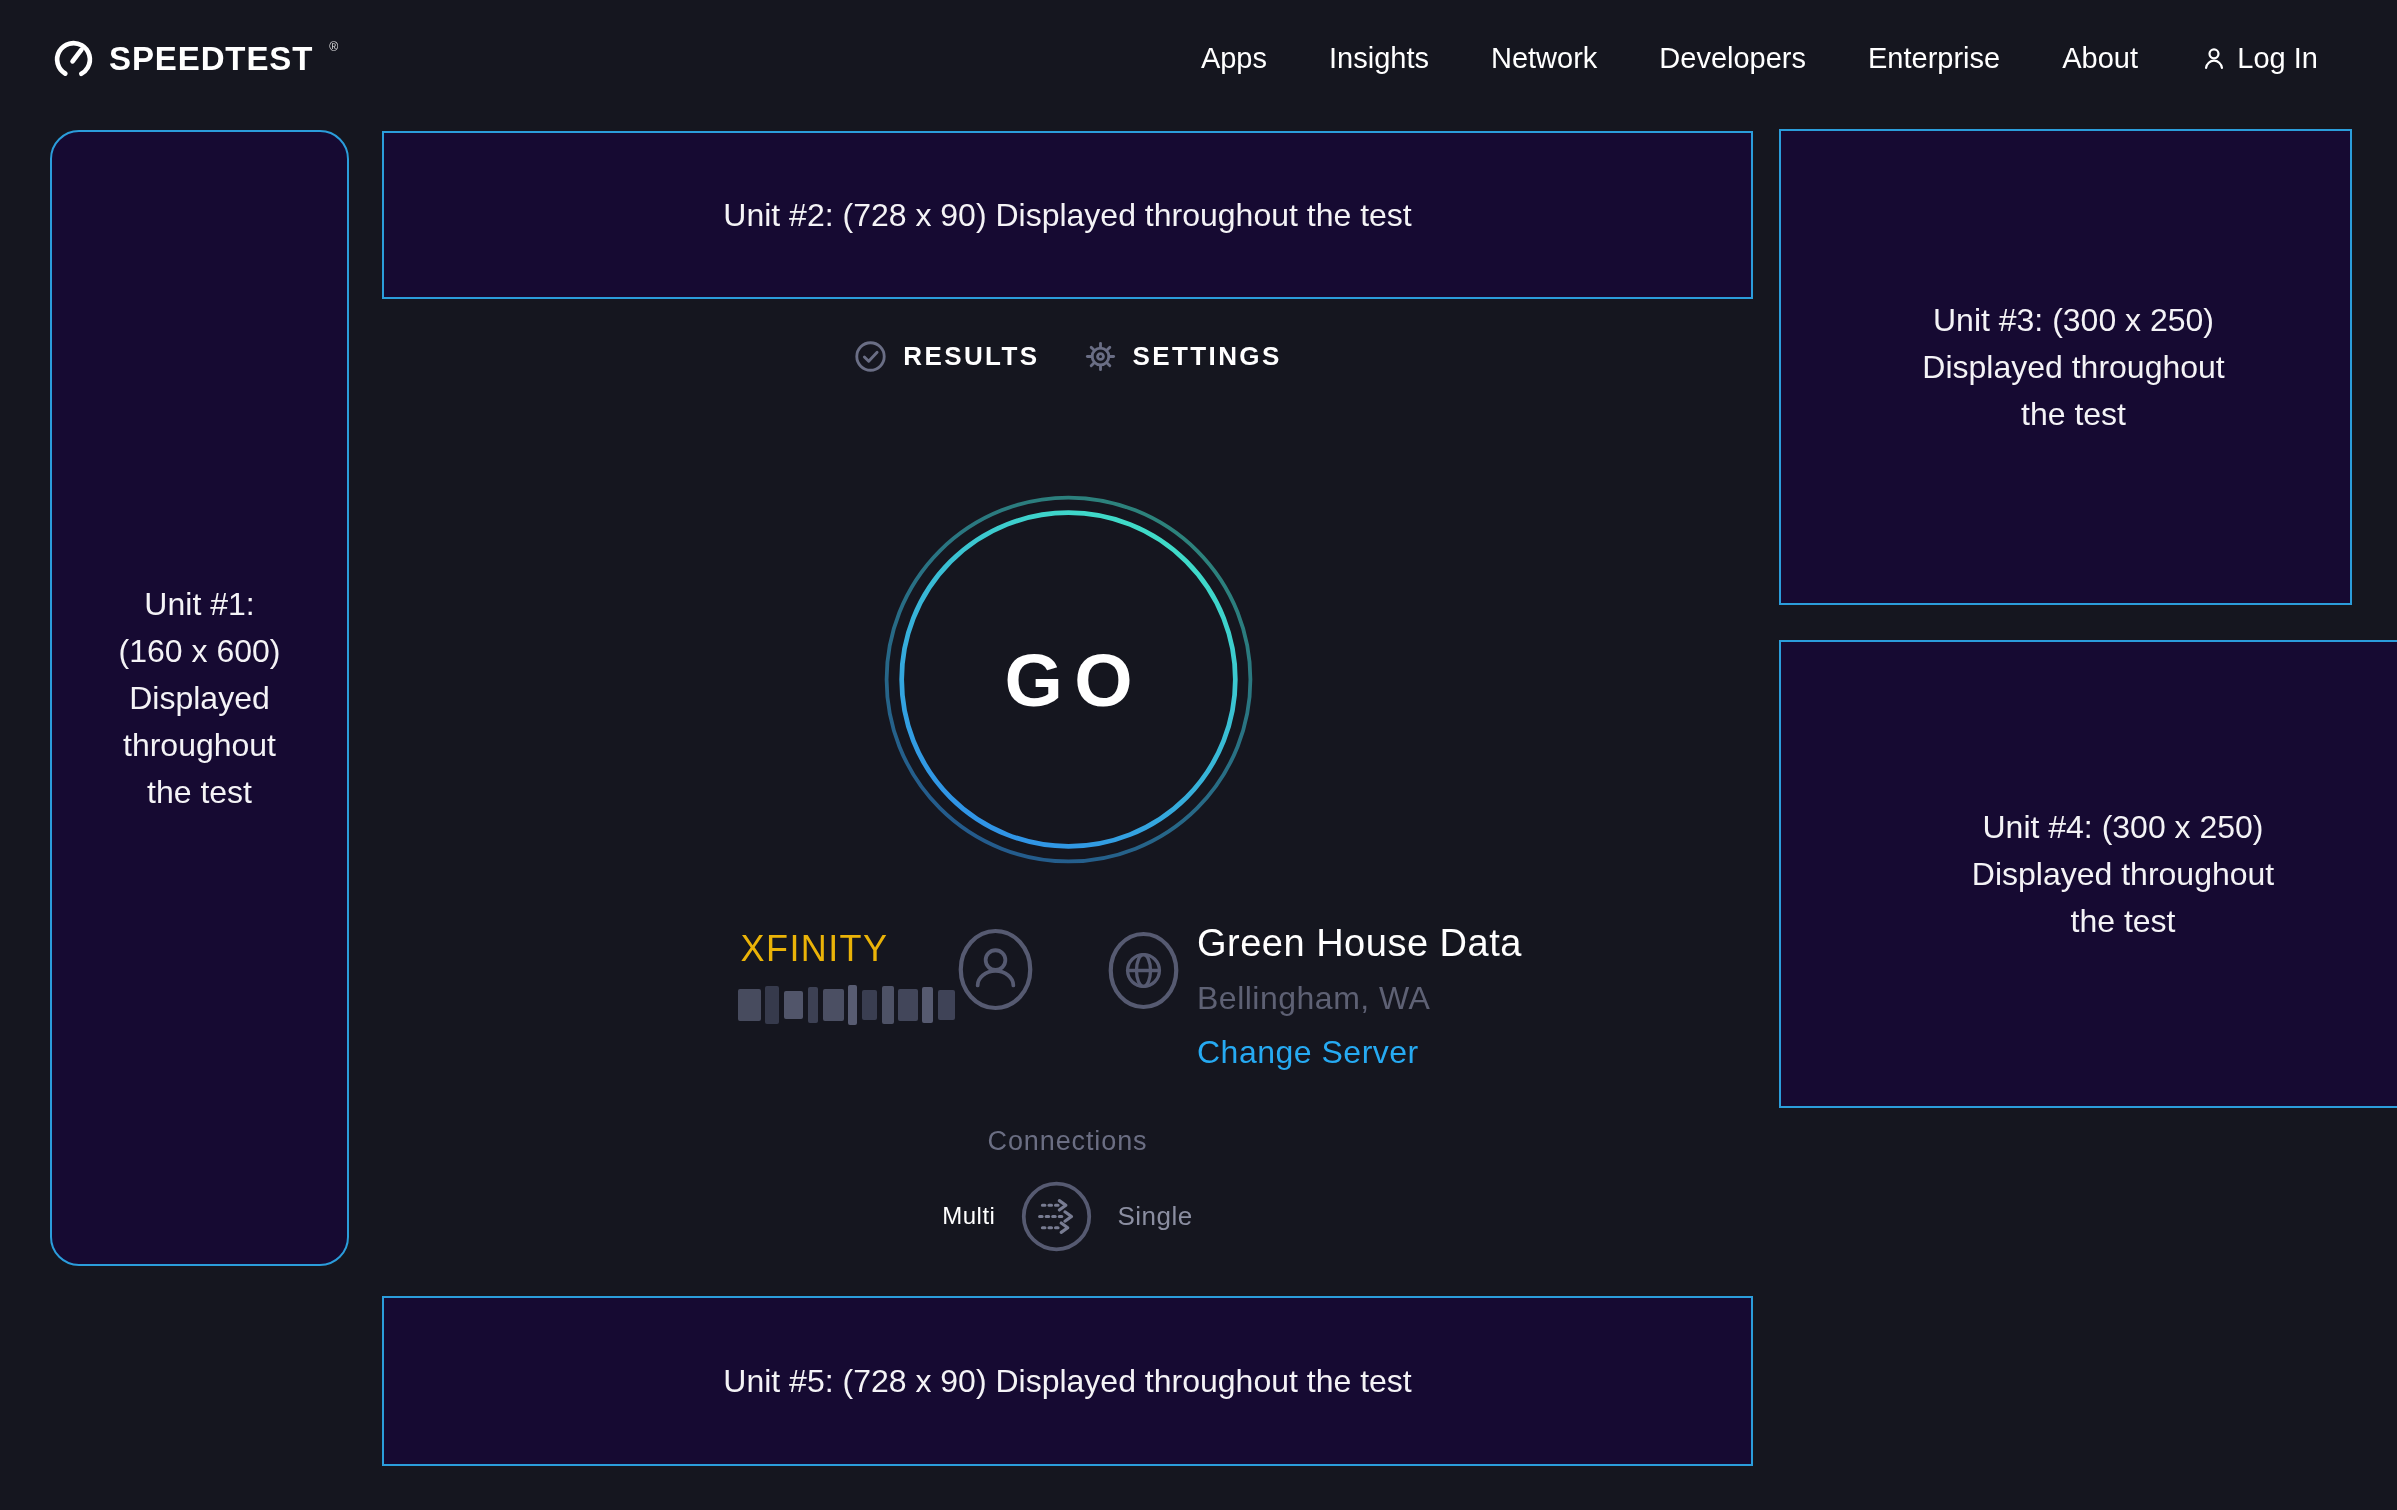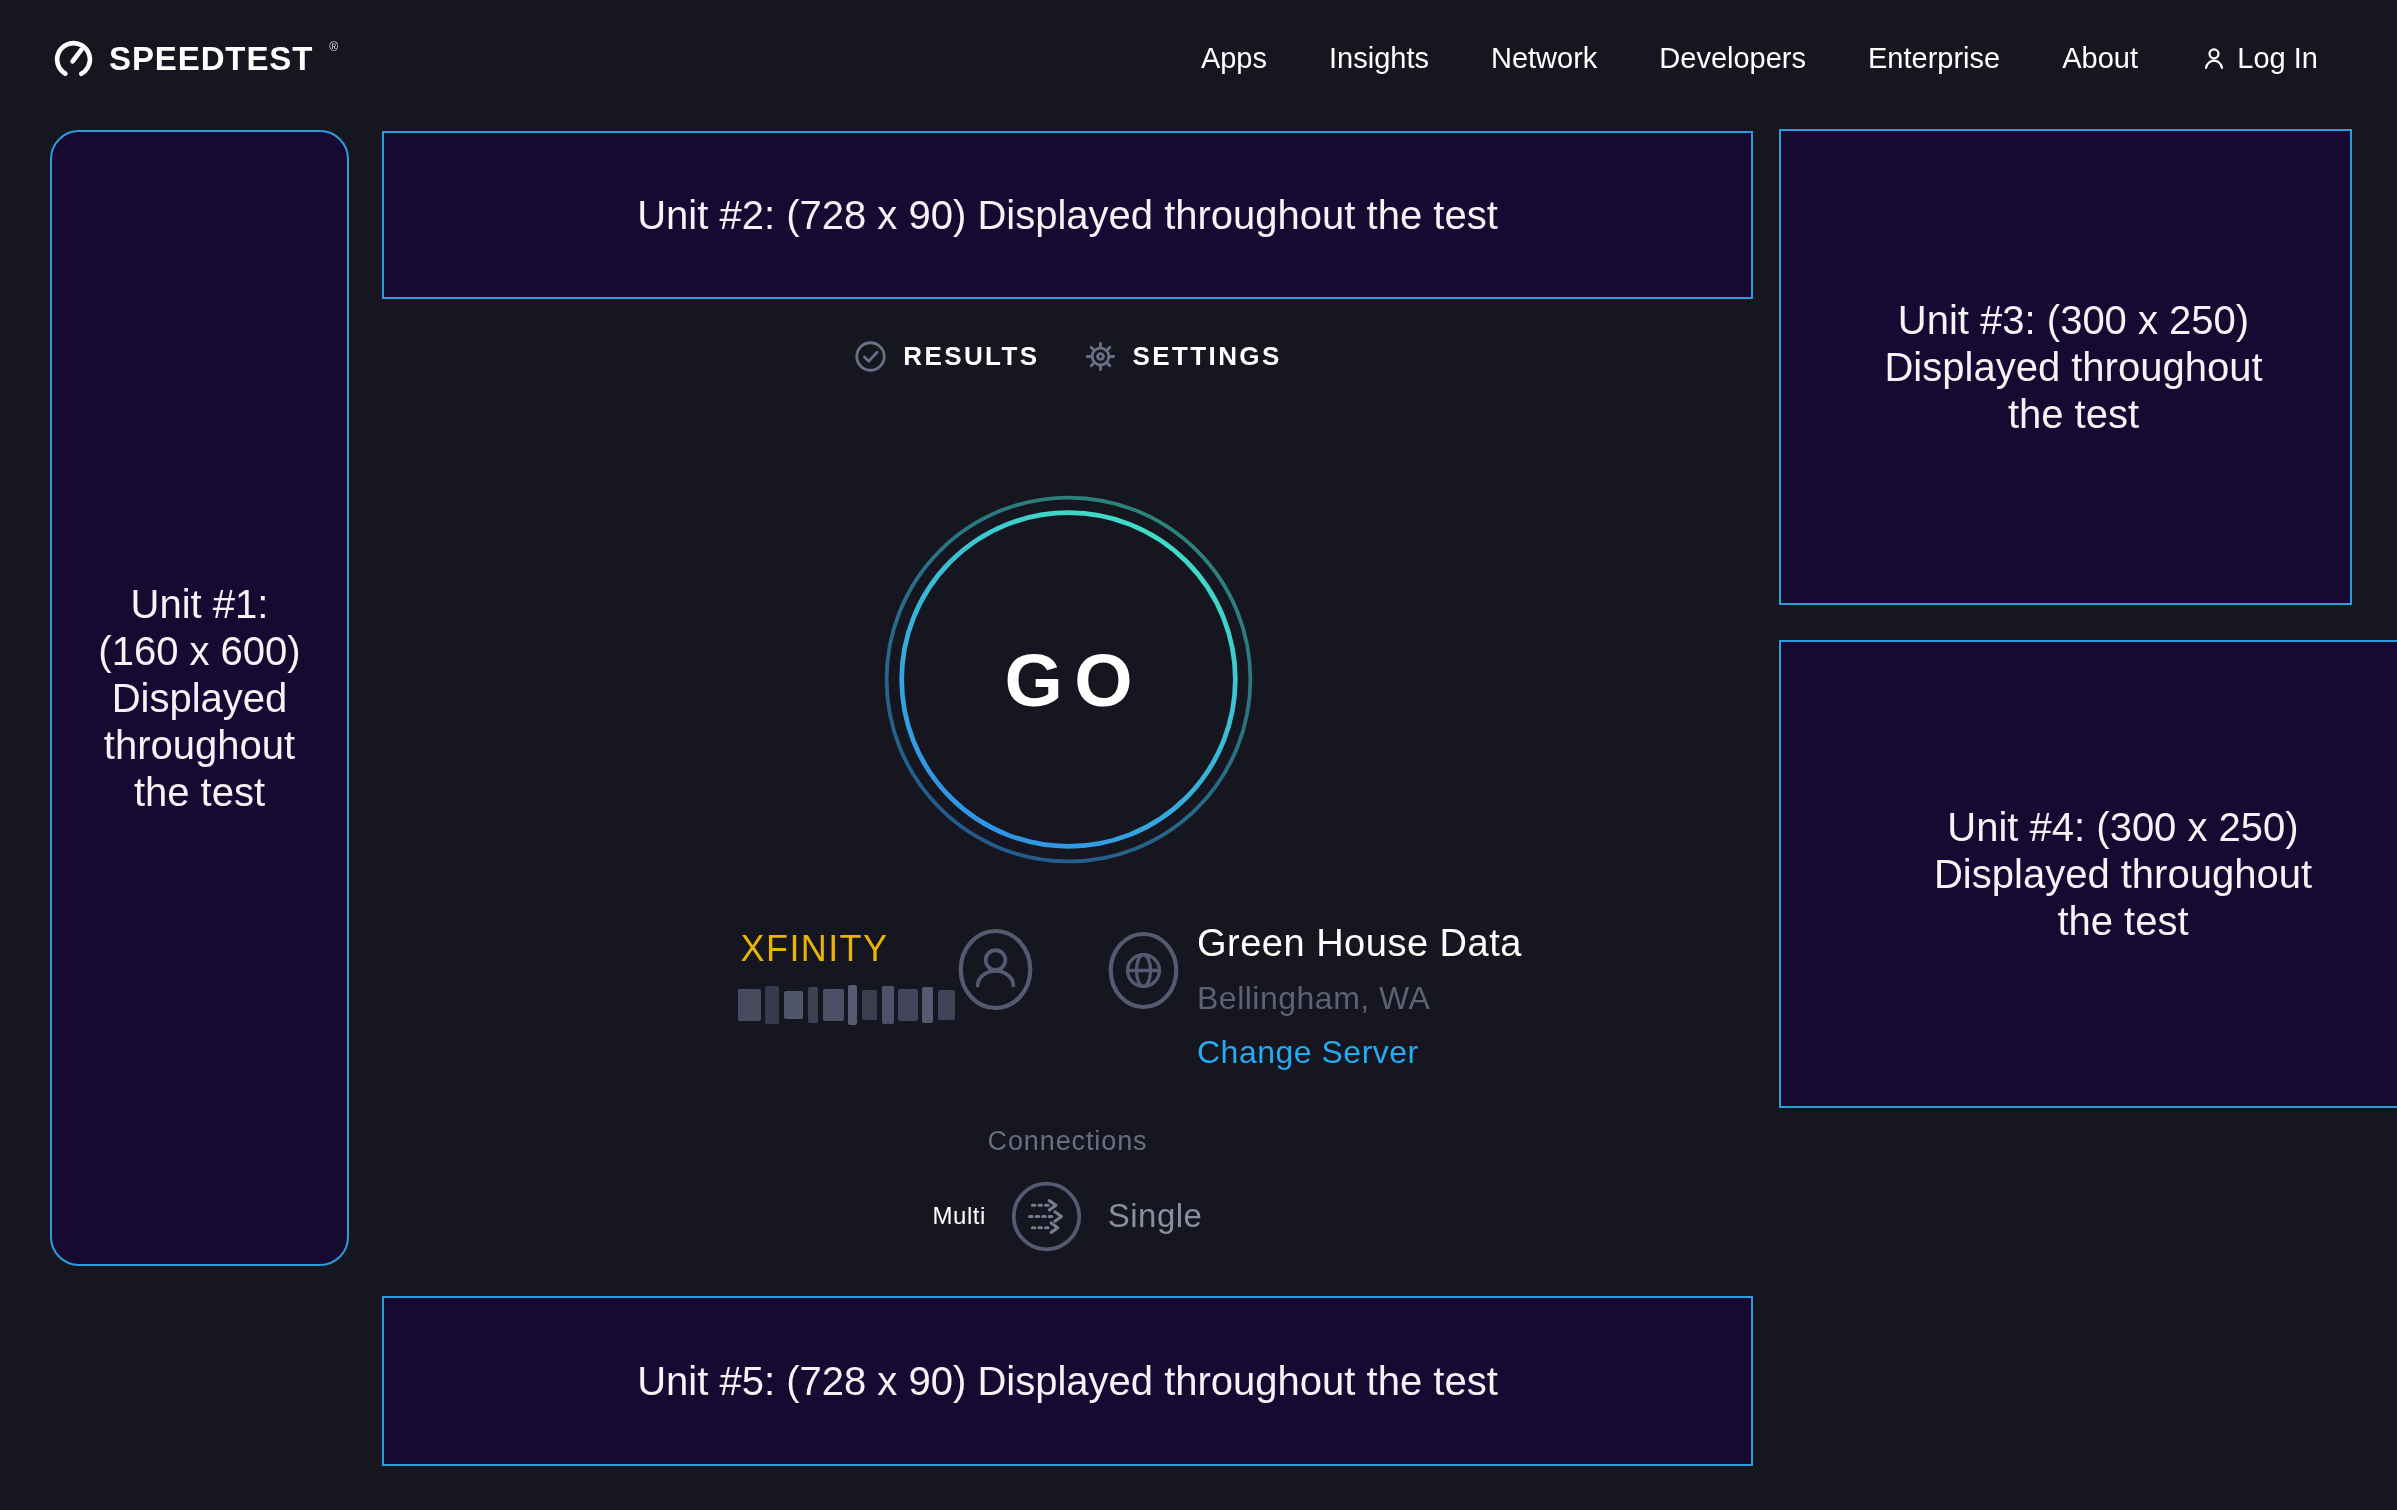--- a/index.html
+++ b/index.html
@@ -72,21 +72,21 @@
     position: absolute;
     background: #160a32;
     border: 2.8px solid #2b9ddb;
     box-sizing: border-box;
     display: flex;
     flex-direction: column;
     align-items: center;
     justify-content: center;
     text-align: center;
     color: #f4f3f6;
-    font-size: 40px;
+    font-size: 32px;
     line-height: 47px;
     font-weight: 400;
   }
   #ad-unit-1 { left: 50px;   top: 130px;  width: 299px;  height: 1136px; border-radius: 29px; }
   #ad-unit-2 { left: 382px;  top: 131px;  width: 1371px; height: 168px;  }
   #ad-unit-3 { left: 1779px; top: 129px;  width: 573px;  height: 476px; padding-left: 16px;  }
   #ad-unit-4 { left: 1779px; top: 640px;  width: 688px;  height: 468px;  }
   #ad-unit-5 { left: 382px;  top: 1296px; width: 1371px; height: 170px;  }
 
   
@@ -206,21 +206,21 @@
     letter-spacing: 0.9px;
   }
   .connections-row {
     margin-top: 22.6px;
     display: flex;
     align-items: center;
     justify-content: center;
     gap: 24.5px;
   }
   .conn-multi  { color: #ffffff; font-size: 24px; font-weight: 500; letter-spacing: 0.5px; cursor: pointer; }
-  .conn-single { color: #8b8ea1; font-size: 33px; font-weight: 400; letter-spacing: 0.5px; cursor: pointer; }
+  .conn-single { color: #8b8ea1; font-size: 26px; font-weight: 400; letter-spacing: 0.5px; cursor: pointer; }
   .conn-toggle { cursor: pointer; display: block; }
 
   svg { display: block; }
 </style>
 </head>
 <body>
 
 <div id="page">
 
   <header>

